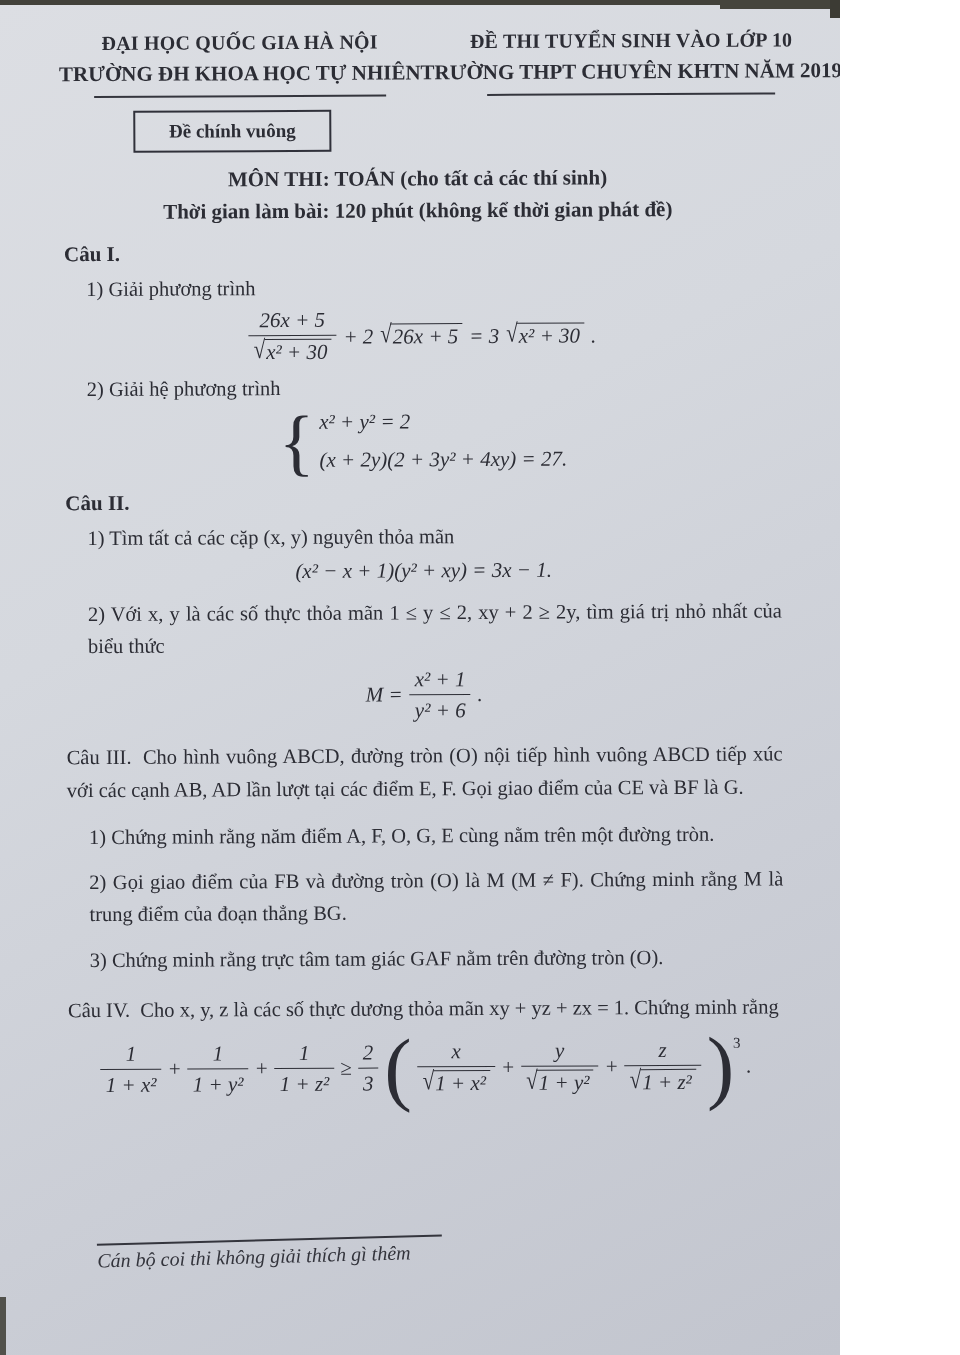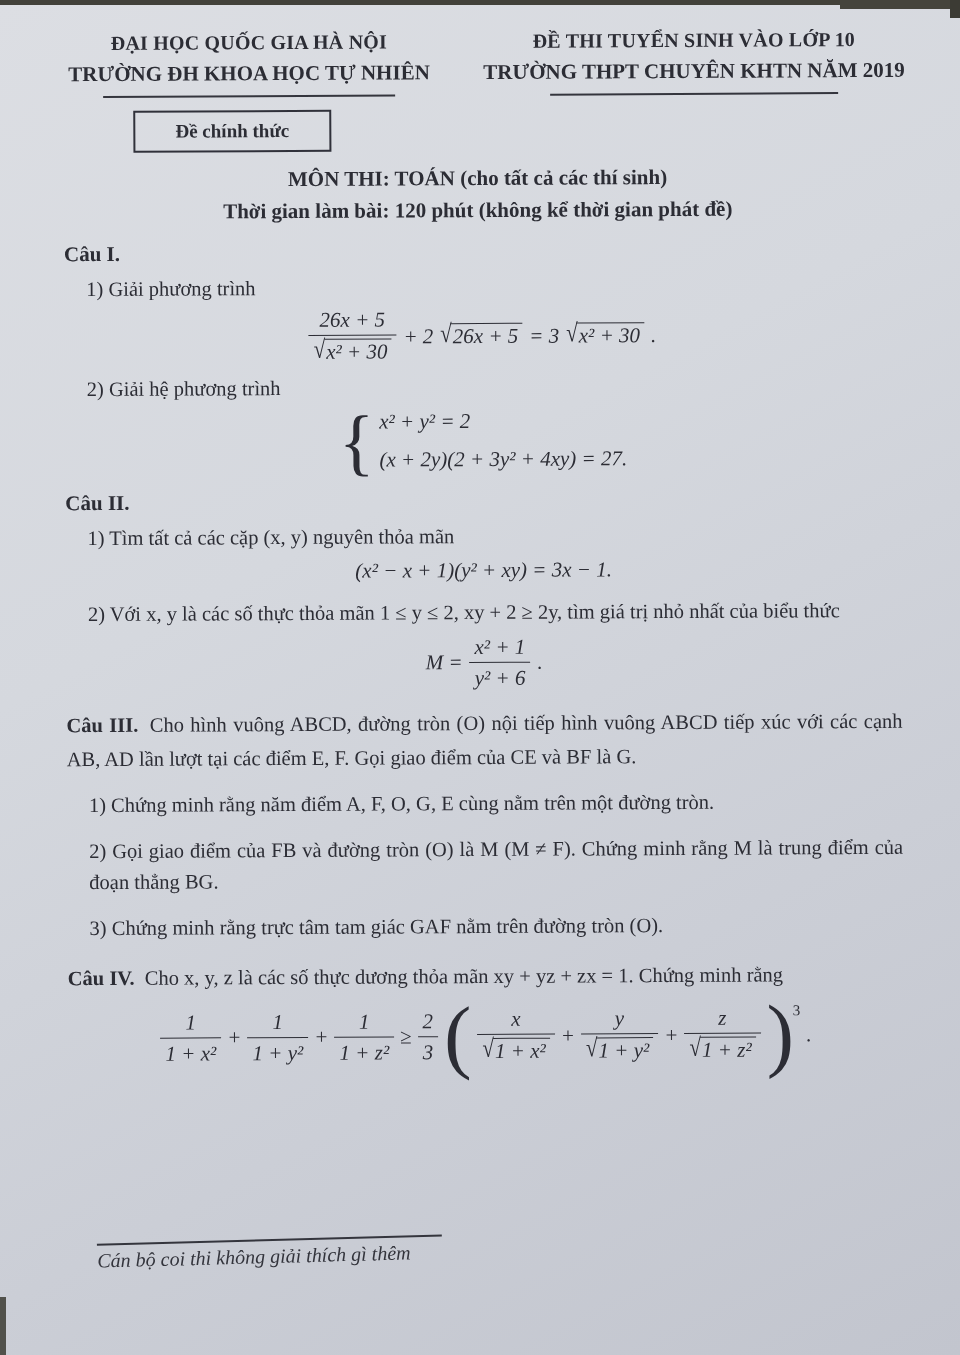--- a/index.html
+++ b/index.html
@@ -1,18 +1,18 @@
 <!DOCTYPE html>
 <html lang="vi"><head>
 <meta charset="utf-8">
 <style>
   html, body { margin: 0; padding: 0; }
   .page {
     position: relative;
-    width: 960px; height: 1355px;
+    width: 840px; height: 1355px;
     overflow: hidden;
     background: linear-gradient(152deg, #dcdee3 0%, #d5d8de 38%, #cbced6 70%, #c2c5ce 100%);
     color: #2c2d35;
     font-family: "Liberation Serif", "DejaVu Serif", serif;
   }
   .edge-top    { position: absolute; top: 0; left: 0; width: 100%; height: 5px; background: #42413a; }
   .edge-top-r  { position: absolute; top: 0; right: 0; width: 120px; height: 9px; background: #45443c; }
   .edge-top-r2 { position: absolute; top: 0; right: 0; width: 10px; height: 18px; background: #3c3b34; }
   .edge-bot-l  { position: absolute; bottom: 0; left: 0; width: 6px; height: 58px; background: #51514b; }
 
@@ -37,21 +37,21 @@
   }
 
   .title    { text-align: center; font-weight: bold; font-size: 21px; margin-top: 15px; }
   .subtitle { text-align: center; font-weight: bold; font-size: 21px; margin-top: 7px; }
 
   .body { padding: 0 58px 0 66px; font-size: 20.5px; }
   .cau-head { font-weight: bold; font-size: 21px; margin-top: 17px; }
   .plabel { margin: 11px 0 0 22px; }
   .ppara  { margin: 14px 0 0 22px; line-height: 1.55; text-align: justify; }
   .cau-para { margin: 17px 0 0 0; line-height: 1.62; text-align: justify; }
-  .cau-para .cau-inline { font-weight: bold; margin-right: 5px; }
+  .cau-para .cau-inline { font-weight: normal; margin-right: 5px; }
 
   
   .mrow { display: flex; justify-content: center; align-items: center; gap: 7px;
           font-style: italic; font-size: 21px; margin-top: 8px; }
   .mline { text-align: center; font-style: italic; font-size: 21px; margin-top: 10px; }
   .frac { display: inline-flex; flex-direction: column; text-align: center; }
   .fnum { display: block; padding: 0 5px 3px; line-height: 1.15; }
   .fden { display: block; border-top: 1.5px solid currentColor; padding: 3px 5px 0; line-height: 1.15; }
   .sqrt { white-space: nowrap; display: inline-block; }
   .rsign { font-style: normal; display: inline-block; transform: scaleY(1.22); transform-origin: center bottom; margin-right: -1px; }
@@ -84,21 +84,21 @@
         <div class="hrule"></div>
       </div>
       <div class="hcol right">
         <div class="h1">ĐỀ THI TUYỂN SINH VÀO LỚP 10</div>
         <div class="h2">TRƯỜNG THPT CHUYÊN KHTN NĂM 2019</div>
         <div class="hrule"></div>
       </div>
     </header>
 
     <div class="official-box">
-      <span>Đề chính thức</span>
+      <span>Đề chính vuông</span>
     </div>
 
     <div class="title">MÔN THI: TOÁN (cho tất cả các thí sinh)</div>
     <div class="subtitle">Thời gian làm bài: 120 phút (không kể thời gian phát đề)</div>
 
     <div class="body">
 
       <div class="cau-head">Câu I.</div>
       <div class="plabel">1) Giải phương trình</div>
 

